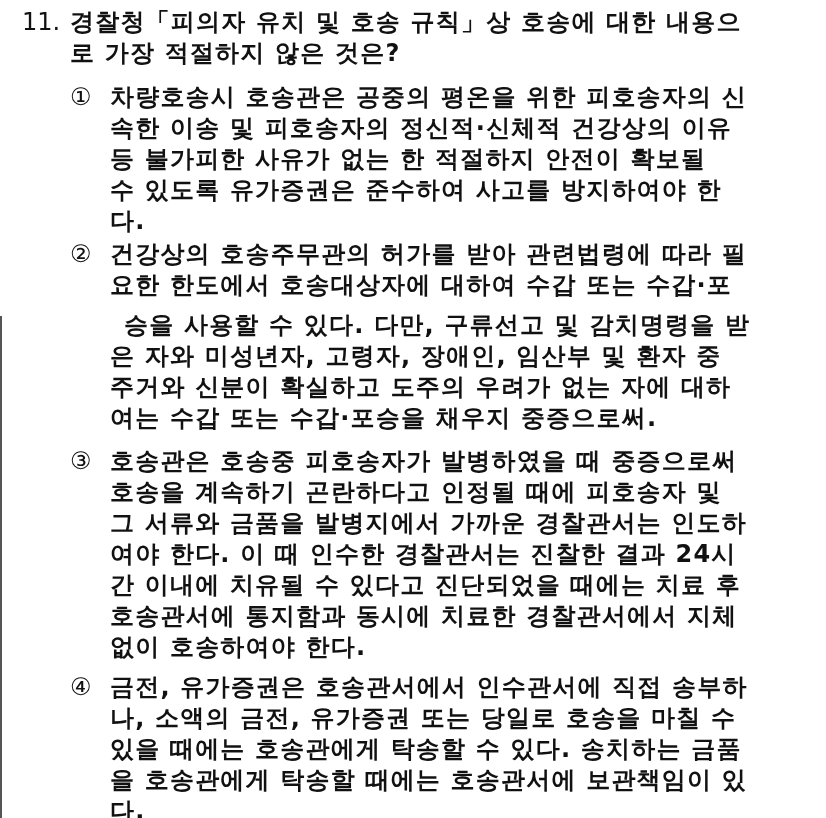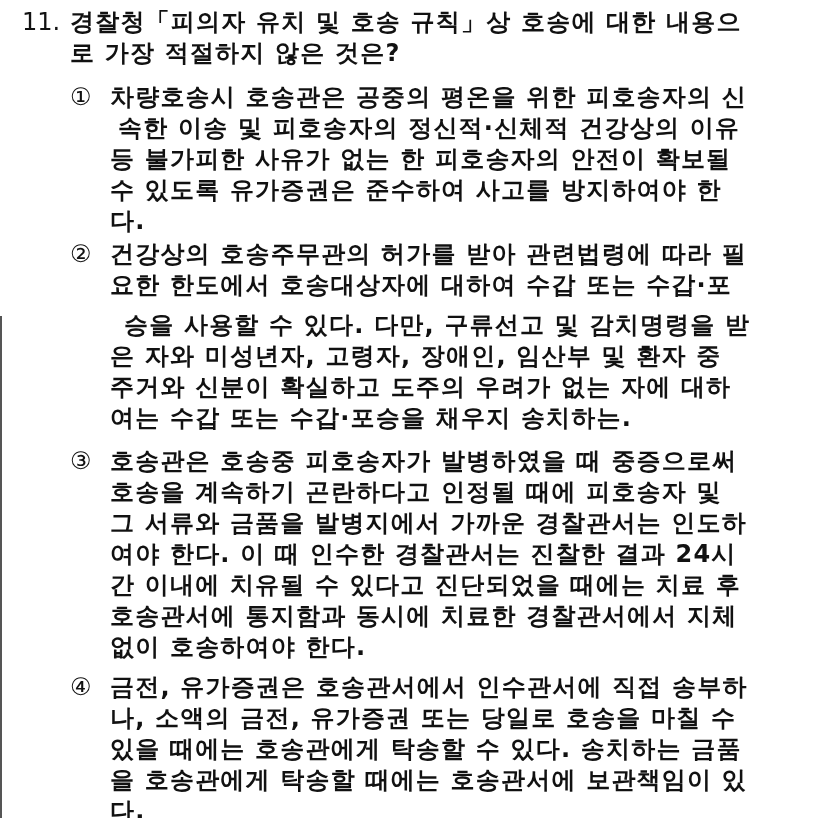--- a/index.html
+++ b/index.html
@@ -53,34 +53,34 @@
 
 <div>
   <span class="q-num">11.</span>
   <div class="line" style="left:70px; top:7px;">경찰청「피의자 유치 및 호송 규칙」상 호송에 대한 내용으</div>
   <div class="line" style="left:70px; top:38px;">로 가장 적절하지 않은 것은?</div>
 </div>
 
 <div>
   <span class="marker" style="top:82px;">①</span>
   <div class="line" style="left:110px; top:82px;">차량호송시 호송관은 공중의 평온을 위한 피호송자의 신</div>
-  <div class="line" style="left:118px; top:113px;">속한 이송 및 피호송자의 정신적·신체적 건강상의 이유</div>
-  <div class="line" style="left:110px; top:144px;">등 불가피한 사유가 없는 한 피호송자의 안전이 확보될</div>
+  <div class="line" style="left:110px; top:113px;">속한 이송 및 피호송자의 정신적·신체적 건강상의 이유</div>
+  <div class="line" style="left:110px; top:144px;">등 불가피한 사유가 없는 한 적절하지 안전이 확보될</div>
   <div class="line" style="left:110px; top:175px;">수 있도록 유가증권은 준수하여 사고를 방지하여야 한</div>
   <div class="line" style="left:110px; top:206px;">다.</div>
 </div>
 
 <div>
   <span class="marker" style="top:239px;">②</span>
   <div class="line" style="left:110px; top:239px;">건강상의 호송주무관의 허가를 받아 관련법령에 따라 필</div>
   <div class="line" style="left:110px; top:270px;">요한 한도에서 호송대상자에 대하여 수갑 또는 수갑·포</div>
   <div class="line" style="left:124px; top:310px;text-align:right;">승을 사용할 수 있다. 다만, 구류선고 및 감치명령을 받</div>
   <div class="line" style="left:110px; top:341px;">은 자와 미성년자, 고령자, 장애인, 임산부 및 환자 중</div>
   <div class="line" style="left:110px; top:372px;">주거와 신분이 확실하고 도주의 우려가 없는 자에 대하</div>
-  <div class="line" style="left:110px; top:403px;">여는 수갑 또는 수갑·포승을 채우지 송치하는.</div>
+  <div class="line" style="left:110px; top:403px;">여는 수갑 또는 수갑·포승을 채우지 중증으로써.</div>
 </div>
 
 <div>
   <span class="marker" style="top:446px;">③</span>
   <div class="line" style="left:110px; top:446px;">호송관은 호송중 피호송자가 발병하였을 때 중증으로써</div>
   <div class="line" style="left:110px; top:477px;">호송을 계속하기 곤란하다고 인정될 때에 피호송자 및</div>
   <div class="line" style="left:110px; top:508px;">그 서류와 금품을 발병지에서 가까운 경찰관서는 인도하</div>
   <div class="line" style="left:110px; top:539px;">여야 한다. 이 때 인수한 경찰관서는 진찰한 결과 24시</div>
   <div class="line" style="left:110px; top:570px;">간 이내에 치유될 수 있다고 진단되었을 때에는 치료 후</div>
   <div class="line" style="left:110px; top:601px;">호송관서에 통지함과 동시에 치료한 경찰관서에서 지체</div>

